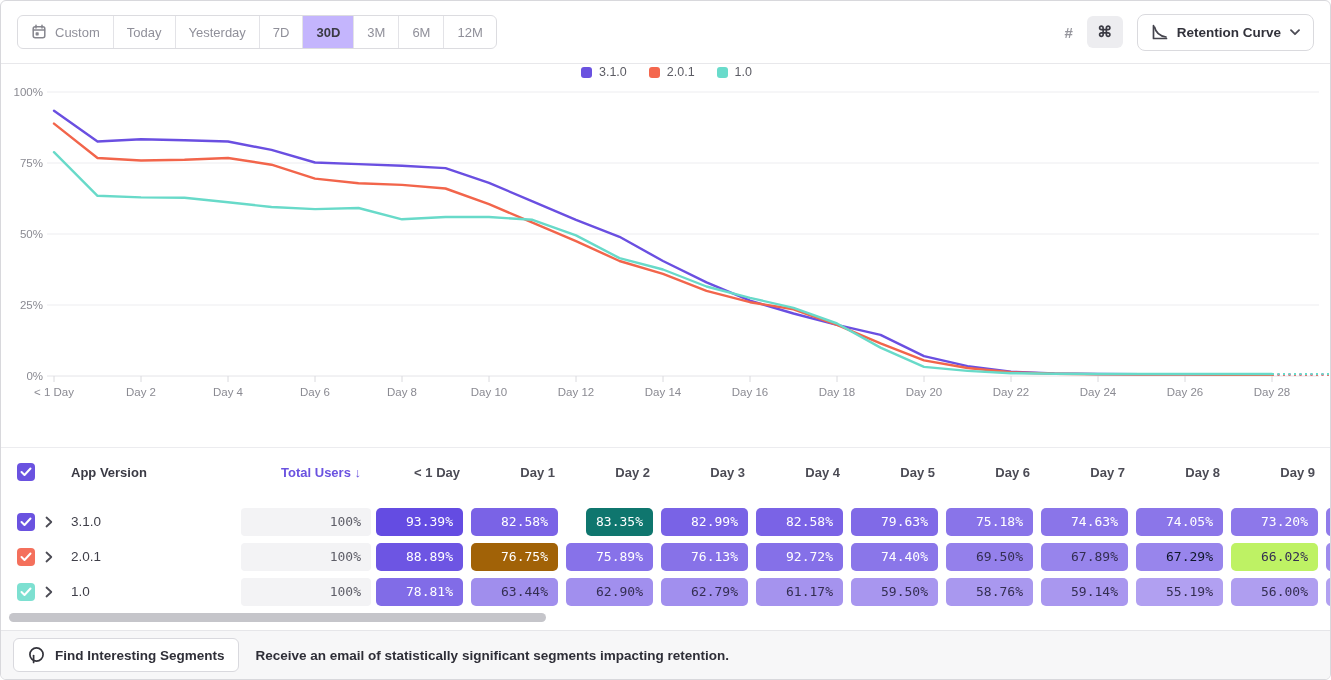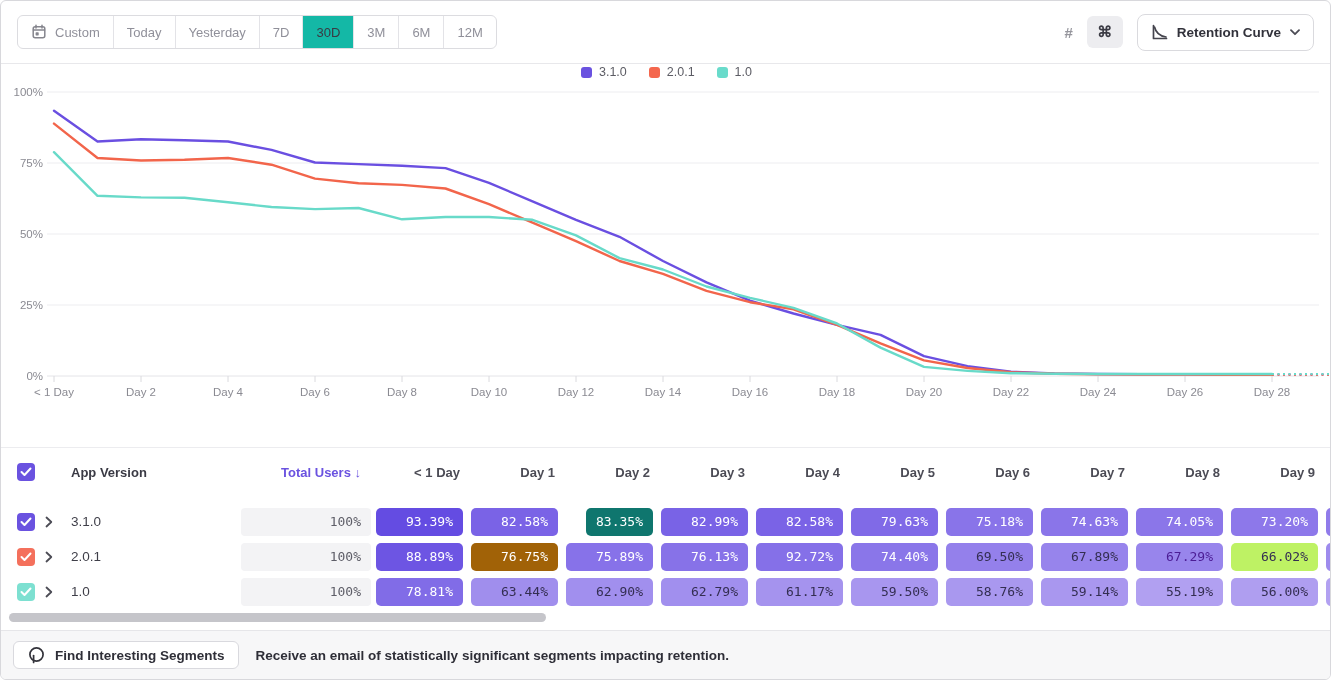--- a/index.html
+++ b/index.html
@@ -6,21 +6,21 @@
   .app{position:relative;width:1331px;height:680px;border:1px solid #d8d8dc;border-radius:6px;
        background:#fff;overflow:hidden;box-sizing:border-box;}
 
   
   .toolbar{position:absolute;top:0;left:0;right:0;height:63px;border-bottom:1px solid #e8e8eb;
            display:flex;align-items:center;justify-content:space-between;padding:0 16px;box-sizing:border-box;}
   .date-seg{display:flex;border:1px solid #dcdce0;border-radius:6px;overflow:hidden;background:#fff;}
   .date-btn{display:flex;align-items:center;gap:8px;height:32px;padding:0 13px;font-size:13px;
             color:#90909a;border-left:1px solid #e3e3e7;cursor:pointer;white-space:nowrap;user-select:none;}
   .date-btn:first-child{border-left:none;}
-  .date-btn.selected{background:#14b8a6;color:#3a3a43;font-weight:400;}
+  .date-btn.selected{background:#c4b5fd;color:#3a3a43;font-weight:700;}
   .toolbar-right{display:flex;align-items:center;gap:14px;}
   .mini-seg{display:flex;}
   .mini-cell{width:36px;height:32px;display:flex;align-items:center;justify-content:center;
              font-size:15px;color:#96969d;border-radius:6px;cursor:pointer;font-weight:600;}
   .mini-cell.selected{background:#ededf0;color:#3b3b44;}
   .chart-type{display:flex;align-items:center;gap:9px;height:37px;padding:0 13px;background:#fff;
               border:1px solid #dadade;border-radius:8px;font-size:13.5px;font-weight:600;color:#32323b;
               font-family:inherit;cursor:pointer;}
 
   
@@ -50,21 +50,21 @@
   .c-day{width:87px;margin-right:8px;flex:none;box-sizing:border-box;}
   .th-day{text-align:right;padding-right:3px;font-size:13px;font-weight:700;color:#4c4c56;cursor:pointer;}
   .pill{height:28px;border-radius:5px;display:flex;align-items:center;justify-content:flex-end;
         padding-right:10px;font:13px "DejaVu Sans Mono",monospace;box-sizing:border-box;}
 
   
   .hscroll{position:absolute;top:612px;left:0;right:0;height:10px;}
   .hthumb{position:absolute;left:8px;top:0;width:537px;height:9px;border-radius:5px;background:#c5c5ca;cursor:grab;}
   .footer{position:absolute;top:629px;left:0;right:0;bottom:0;background:#f7f7f8;border-top:1px solid #e6e6e9;
           display:flex;align-items:center;padding:0 12px;gap:17px;box-sizing:border-box;}
-  .seg-btn{display:flex;align-items:center;gap:9px;height:28px;padding:0 13px;background:#fff;
+  .seg-btn{display:flex;align-items:center;gap:9px;height:34px;padding:0 13px;background:#fff;
            border:1px solid #d9d9de;border-radius:6px;font-size:13.5px;font-weight:600;color:#2f2f38;
            font-family:inherit;cursor:pointer;}
   .footer-msg{font-size:13.5px;font-weight:700;color:#2e2e37;}
 </style>
 </head>
 <body>
 
 <div class="app">
 
   <div class="toolbar">
@@ -305,21 +305,21 @@
           <div class="c-day">
             <div class="pill" style="background: rgb(138, 118, 233); color: rgb(255, 255, 255);">74.40%</div>
           </div>
           <div class="c-day">
             <div class="pill" style="background: rgb(148, 128, 235); color: rgb(52, 46, 82);">69.50%</div>
           </div>
           <div class="c-day">
             <div class="pill" style="background: rgb(151, 132, 236); color: rgb(52, 46, 82);">67.89%</div>
           </div>
           <div class="c-day">
-            <div class="pill" style="background: rgb(152, 133, 236); color: #4c1d95;">67.29%</div>
+            <div class="pill" style="background: rgb(152, 133, 236); color: #0f172a;">67.29%</div>
           </div>
           <div class="c-day">
             <div class="pill" style="background: #bef264; color: rgb(52, 46, 82);">66.02%</div>
           </div>
           <div class="c-day">
             <div class="pill" style="background: rgb(158, 139, 237);"></div>
           </div>
         </div>
         <div class="trow">
           <div class="c-check">

